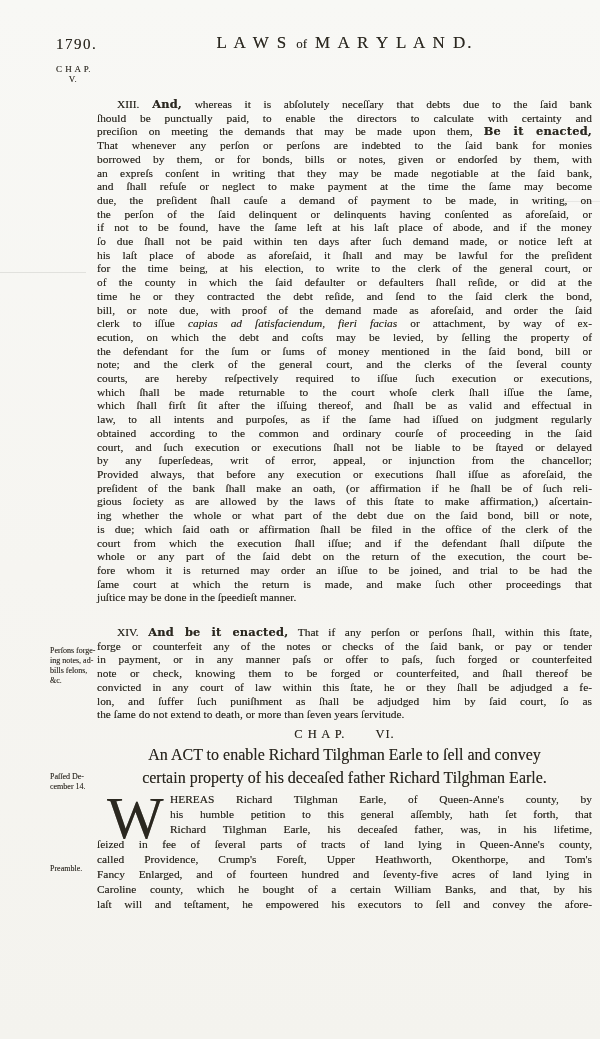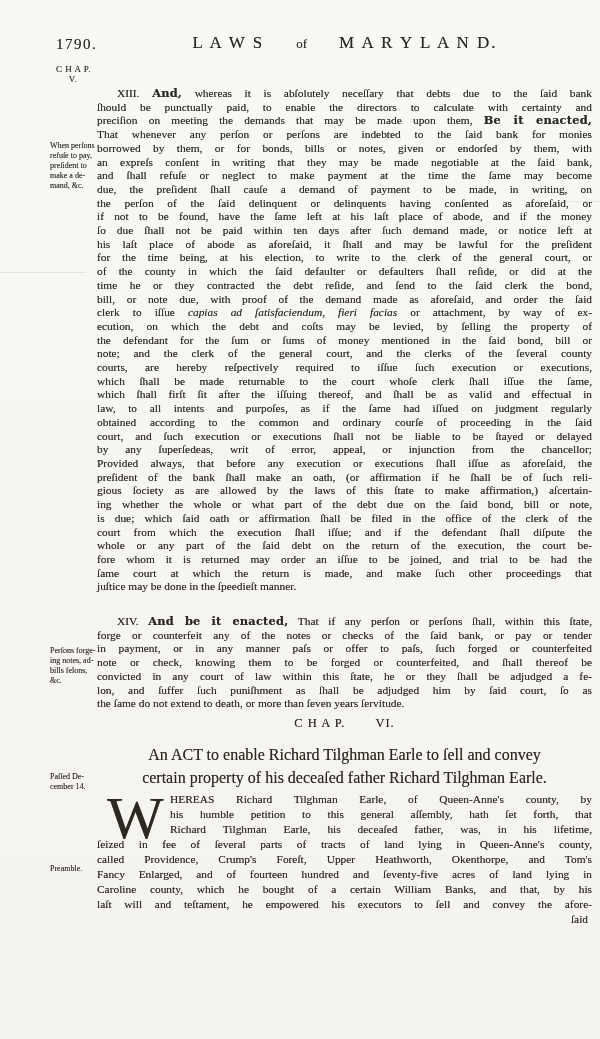--- a/index.html
+++ b/index.html
@@ -10,44 +10,44 @@
     background:linear-gradient(180deg,#f8f8f5 0%,#f6f5f1 55%,#f4f3ee 100%);
     font-family:"Liberation Serif","DejaVu Serif",serif;
     color:#2b2820;
     overflow:hidden;
     text-shadow:0 0 .5px rgba(43,40,32,.55);
   }
   
   .year{position:absolute;left:56px;top:36px;font-size:15px;letter-spacing:1.5px;}
   .running-title{
     position:absolute;left:100px;right:10px;top:33px;
-    display:flex;justify-content:center;align-items:baseline;gap:32px;
+    display:flex;justify-content:center;align-items:baseline;gap:8px;
     font-size:17px;letter-spacing:2px;white-space:pre;
   }
   .running-title .rt-of{font-size:13px;letter-spacing:0;}
   
   .mnote{position:absolute;left:50px;width:50px;font-size:8px;line-height:10px;
          color:#35312a;white-space:nowrap;}
   .mnote-chap{left:56px;font-size:9px;letter-spacing:.5px;}
   .mnote-chap .numeral{text-align:center;width:34px;}
   
   .body-col{position:absolute;left:97px;top:62px;width:495px;font-size:11.4px;line-height:13.7px;}
   .para{margin:0;}
   .jbody{display:block;white-space:pre-line;text-align:justify;text-align-last:justify;}
   .lastline{display:block;text-align:left;white-space:pre-line;}
   .indent .jbody{text-indent:20px;}
-  .sec-xiii{margin-top:25px;}
+  .sec-xiii{margin-top:36px;}
   .sec-xiv{margin-top:21px;}
   .bl{font-family:"DejaVu Serif",serif;font-weight:700;letter-spacing:.2px;}
   .it{font-style:italic;}
   
   .chap-heading{margin-top:6px;display:flex;justify-content:center;gap:30px;
                 font-size:12.5px;letter-spacing:1px;white-space:pre;}
   
-  .act-title{margin:12px 0 0 0;font-size:16px;line-height:23px;text-align:center;white-space:pre-line;}
+  .act-title{margin:1px 0 0 0;font-size:16px;line-height:23px;text-align:center;white-space:pre-line;}
   
   .whereas{margin-top:3px;line-height:15px;}
   .whereas .jbody{text-indent:0;}
   .dropcap{
     float:left;width:58px;height:44px;
     font-size:60px;line-height:50px;text-align:center;
     margin:1px 5px 0 10px;
   }
   .catchword{display:block;text-align:right;padding-right:4px;line-height:15px;}
   
@@ -69,27 +69,20 @@
     <span class="rt-caps">L A W S</span>
     <span class="rt-of">of</span>
     <span class="rt-caps">M A R Y L A N D.</span>
   </div>
 
   <div class="mnote mnote-chap" style="top:64px">
     <div>C H A P.</div>
     <div class="numeral">V.</div>
   </div>
 
-  <div class="mnote" style="top:141px">
-    <div>When perſons</div>
-    <div>refuſe to pay,</div>
-    <div>preſident to</div>
-    <div>make a de-</div>
-    <div>mand, &amp;c.</div>
-  </div>
 
   <div class="mnote" style="top:646px">
     <div>Perſons forge-</div>
     <div>ing notes, ad-</div>
     <div>bills felons,</div>
     <div>&amp;c.</div>
   </div>
 
   <div class="mnote" style="top:772px">
     <div>Paſſed De-</div>
@@ -163,17 +156,16 @@
 
     <p class="para whereas">
       <span class="jbody"><span class="dropcap">W</span><span>HEREAS Richard Tilghman Earle, of Queen-Anne's county, by
 his humble petition to this general aſſembly, hath ſet forth, that
 Richard Tilghman Earle, his deceaſed father, was, in his lifetime,
 ſeized in fee of ſeveral parts of tracts of land lying in Queen-Anne's county,
 called Providence, Crump's Foreſt, Upper Heathworth, Okenthorpe, and Tom's
 Fancy Enlarged, and of fourteen hundred and ſeventy-five acres of land lying in
 Caroline county, which he bought of a certain William Banks, and that, by his
 laſt will and teſtament, he empowered his executors to ſell and convey the afore-</span></span>
-      <span class="catchword">ſaid</span>
     </p>
 
   </div>
 </div>
 
 </body></html>

